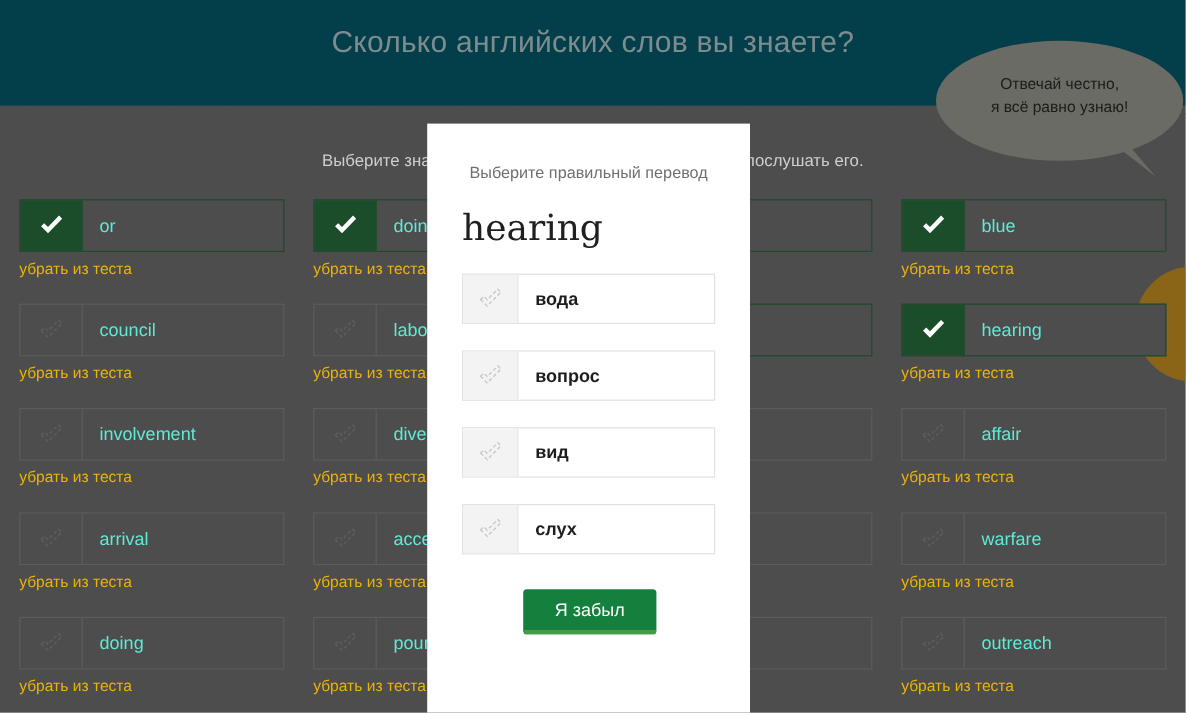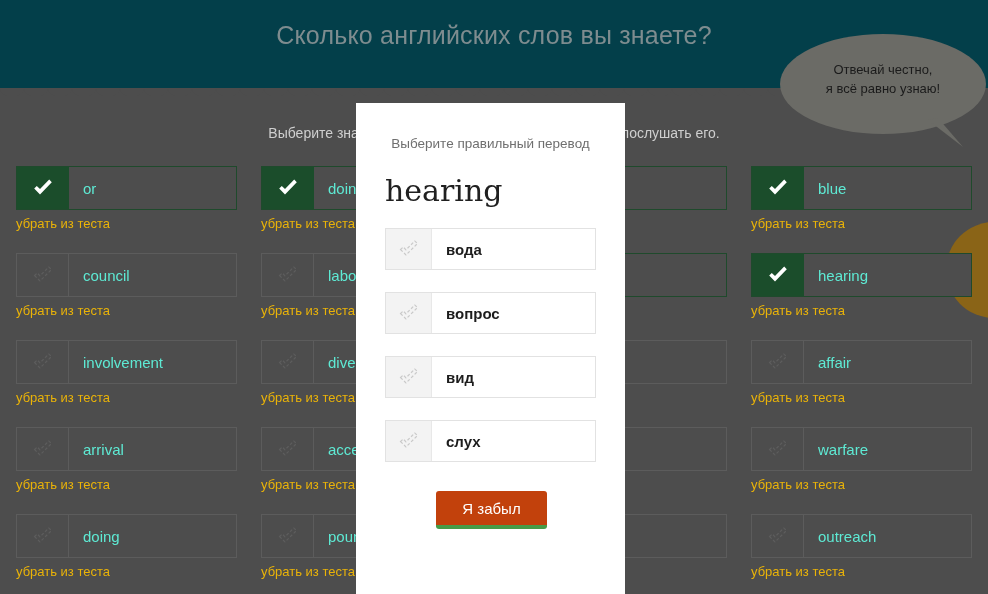--- a/index.html
+++ b/index.html
@@ -180,21 +180,21 @@
     flex: 1;
     display: flex; align-items: center;
     padding-left: 14px;
     font-size: 15px;
     color: #1d1d1d;
   }
   #forgot-button {
     position: absolute;
     left: 80px; top: 388px;
     width: 111px; height: 38px;
-    background: #c2410c;
+    background: #15803d;
     border: none;
     border-bottom: 4px solid #479b47;
     border-radius: 3px;
     color: #ffffff;
     font-size: 15px;
     font-family: "Liberation Sans", sans-serif;
     cursor: pointer;
   }
 </style>
 </head>

